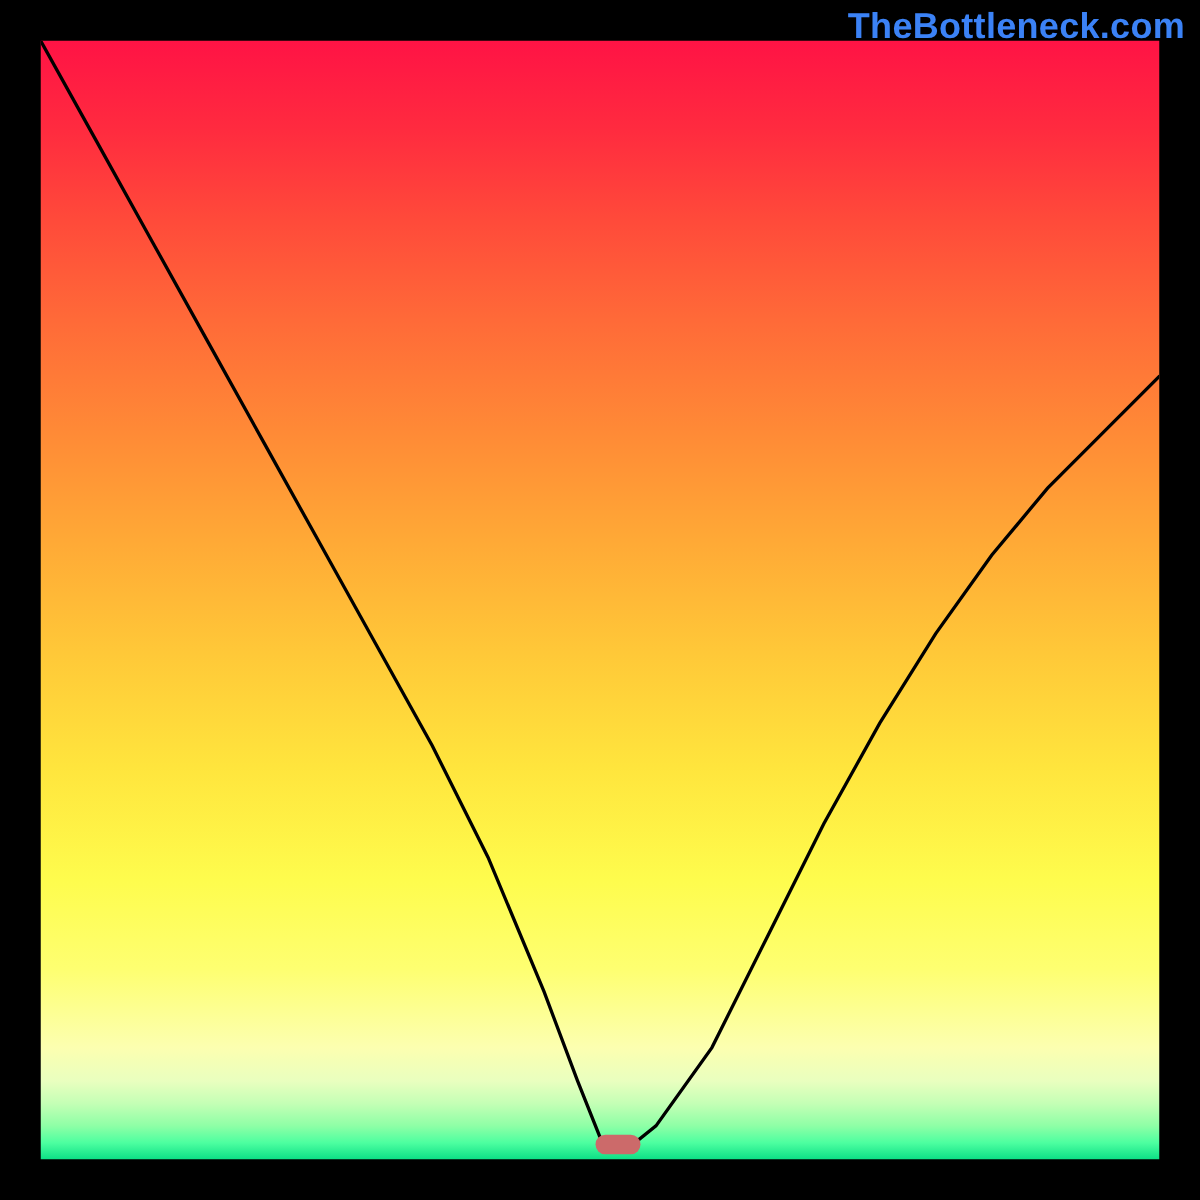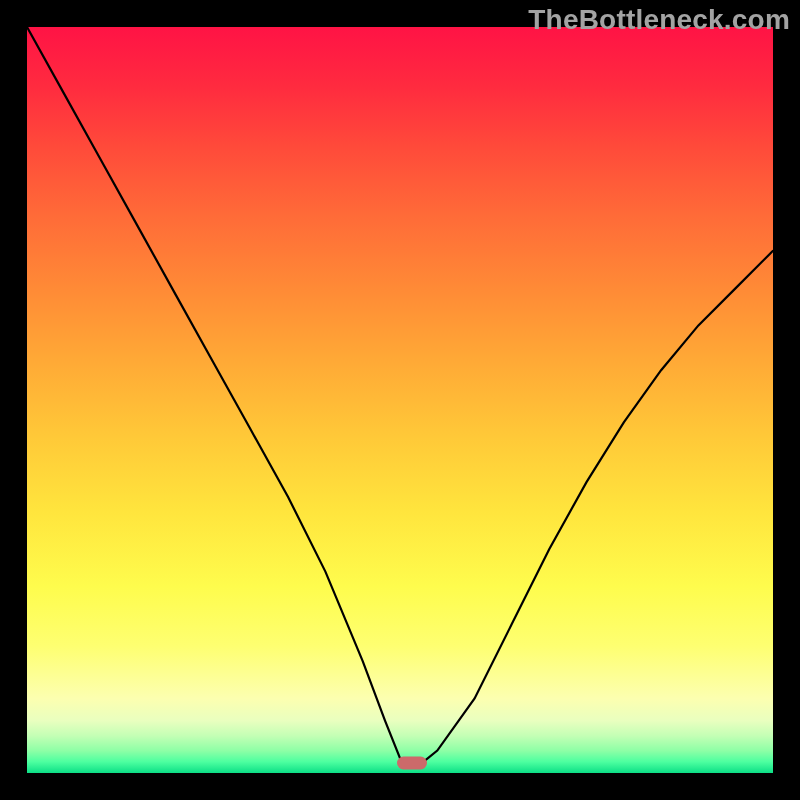--- a/index.html
+++ b/index.html
@@ -14,23 +14,23 @@
   .frame {
     position: relative;
     width: 800px;
     height: 800px;
     background: #000;
   }
   .watermark {
     position: absolute;
     top: 4px;
     right: 10px;
-    font-size: 28px;
+    font-size: 24px;
     font-weight: bold;
-    color: #a3a3a3;
+    color: #3b82f6;
     letter-spacing: 0.2px;
     z-index: 20;
   }
   .plot-area {
     position: absolute;
     left: 27px;
     top: 27px;
     width: 746px;
     height: 746px;
     overflow: hidden;

